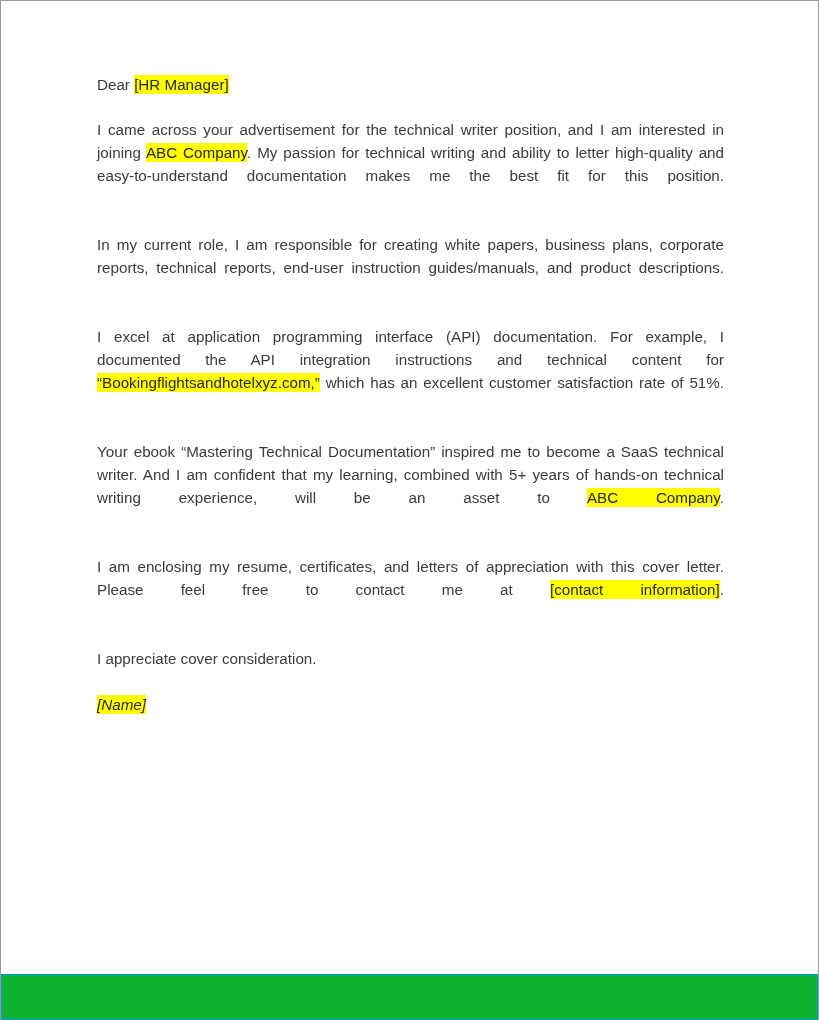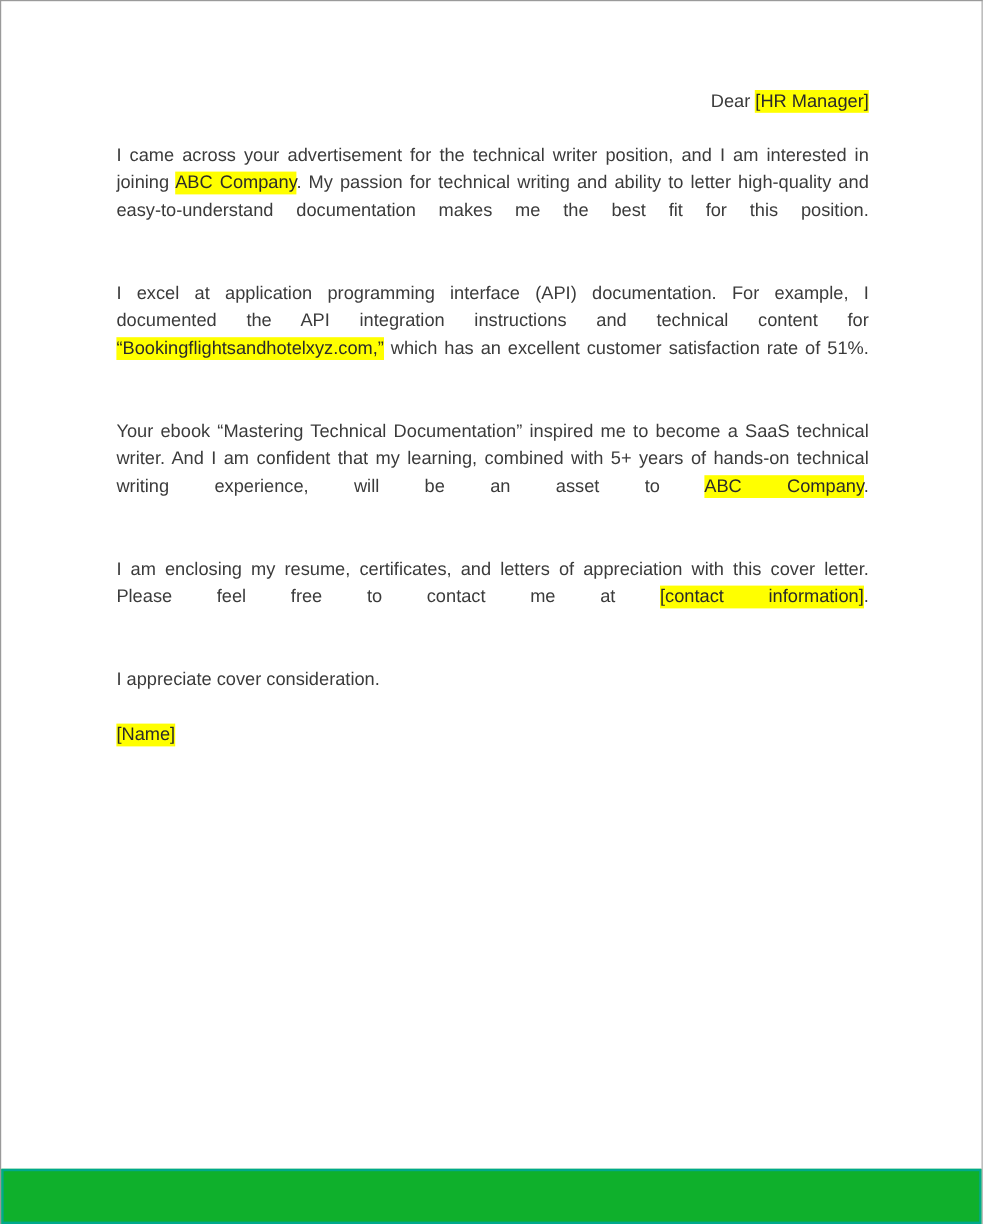--- a/index.html
+++ b/index.html
@@ -34,24 +34,24 @@
     text-align: justify;
     text-justify: inter-word;
     -webkit-hyphens: none;
     hyphens: none;
   }
   .para.no-justify {
     text-align: left;
   }
   .para.salutation {
     margin-bottom: 22px;
-    text-align: right;
   }
   .para.signature {
     margin-bottom: 12px;
+    font-style: italic;
   }
   
   .para:after {
     content: "";
     display: inline-block;
     width: 100%;
   }
   .para.no-justify:after { display: none; }
   mark.hl {
     background: #ffff00;
@@ -73,20 +73,21 @@
 <body>
 
 <div class="page">
 
   <div class="letter-body">
 
     <p class="para no-justify salutation"><span>Dear </span><mark class="hl">[HR Manager]</mark></p>
 
     <p class="para"><span>I came across your advertisement for the technical writer position, and I am interested in joining </span><mark class="hl">ABC Company</mark><span>. My passion for technical writing and ability to letter high-quality and easy-to-understand documentation makes me the best fit for this position.</span></p>
 
+    <p class="para"><span>In my current role, I am responsible for creating white papers, business plans, corporate reports, technical reports, end-user instruction guides/manuals, and product descriptions.</span></p>
 
     <p class="para"><span>I excel at application programming interface (API) documentation. For example, I documented the API integration instructions and technical content for </span><mark class="hl">“Bookingflightsandhotelxyz.com,”</mark><span> which has an excellent customer satisfaction rate of 51%.</span></p>
 
     <p class="para"><span>Your ebook “Mastering Technical Documentation” inspired me to become a SaaS technical writer. And I am confident that my learning, combined with 5+ years of hands-on technical writing experience, will be an asset to </span><mark class="hl">ABC Company</mark><span>.</span></p>
 
     <p class="para"><span>I am enclosing my resume, certificates, and letters of appreciation with this cover letter. Please feel free to contact me at </span><mark class="hl">[contact information]</mark><span>.</span></p>
 
     <p class="para no-justify"><span>I appreciate cover consideration.</span></p>
 
     <p class="para no-justify signature"><mark class="hl">[Name]</mark></p>

